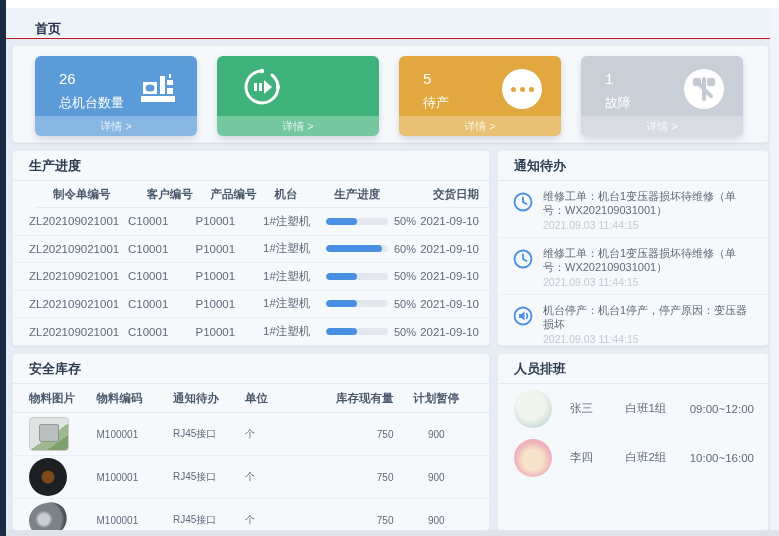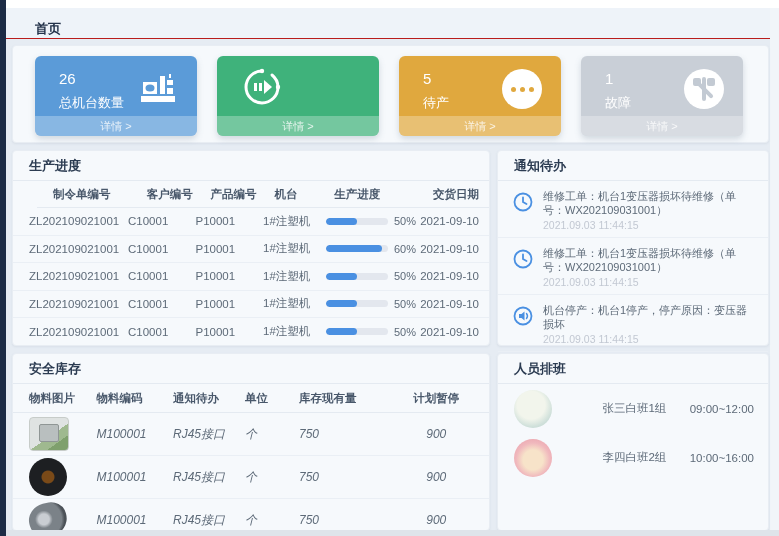--- a/index.html
+++ b/index.html
@@ -68,43 +68,43 @@
     border-bottom:1px solid #eaeff5; cursor:pointer; }
   .notif-item:last-child { border-bottom:none; }
   .notif-icon { flex:0 0 22px; padding-top:2px; }
   .notif-text { font-size:11px; color:#5d6a78; line-height:14px; }
   .notif-time { font-size:10.5px; color:#c2c8d2; margin-top:2px; }
 
   
   .inv-panel { left:12px; top:353px; width:478px; height:178px; }
   .inv-head { display:flex; height:29px; align-items:center; font-weight:bold;
     color:#49586b; font-size:11.5px; border-bottom:1px solid #e4eaf1; padding:0 10px 0 16px; }
-  .inv-row { display:flex; height:43px; align-items:center; font-size:12px;
-    color:#5d6a78; border-bottom:1px solid #eaeff5; padding:0 10px 0 16px;font-style:italic; }
+  .inv-row { display:flex; height:43px; align-items:center; font-size:10px;
+    color:#5d6a78; border-bottom:1px solid #eaeff5; padding:0 10px 0 16px; }
   .i1{width:15%;} .i2{width:17%;} .i3{width:16%;} .i4{width:12%;}
-  .i5{width:21%; text-align:left;} .i6{width:19%; text-align:center;}
+  .i5{width:21%; text-align:right;} .i6{width:19%; text-align:center;}
   .mat-img { width:40px; height:34px; border-radius:4px; }
   .img-rj45 { background:linear-gradient(145deg,#dfe3e2 0 55%,#9fb98f 55% 75%,#7fa06d 75%);
     border:1px solid #c7ccc9; position:relative; }
   .img-rj45:after { content:""; position:absolute; left:9px; top:6px; width:18px; height:16px;
     background:#b9bfbf; border:1px solid #8f9695; border-radius:2px; }
   .img-driver { background:radial-gradient(circle at 50% 50%, #7a4a18 0 22%, #1d1f22 26% 70%, #3a3f45 72%);
     border-radius:50%; width:38px; height:38px; }
   .img-cone { background:radial-gradient(circle at 40% 45%, #c9cdd2 0 18%, #7b8288 30% 60%, #4c5258 70%);
     border-radius:50% 45% 55% 50%; width:38px; height:34px; transform:rotate(-15deg); }
 
   
   .sched-panel { left:497px; top:353px; width:272px; height:178px; }
   .sched-row { display:flex; align-items:center; height:49px; padding:0 14px 0 16px;
     font-size:11.5px; color:#5d6a78; }
   .avatar { width:38px; height:38px; border-radius:50%; flex:0 0 auto; }
   .av-1 { background:radial-gradient(circle at 45% 40%, #f2f5ec 0 45%, #cfe0da 70%, #b9cfc9 100%); }
   .av-2 { background:radial-gradient(circle at 50% 55%, #f7e3c9 0 35%, #f0b8bd 60%, #e89aa6 100%); }
   .av-3 { background:radial-gradient(circle at 40% 40%, #8a7466 0 25%, #3c332c 55%, #15100c 100%); }
-  .sched-name { width:62px; margin-left:18px;text-align:right; }
+  .sched-name { width:62px; margin-left:18px; }
   .sched-shift { width:72px; }
   .sched-time { flex:1; text-align:right; }
 </style>
 </head>
 <body>
 
 <div class="left-strip"></div>
 <div class="top-strip"></div>
 <div class="right-strip"></div>
 

